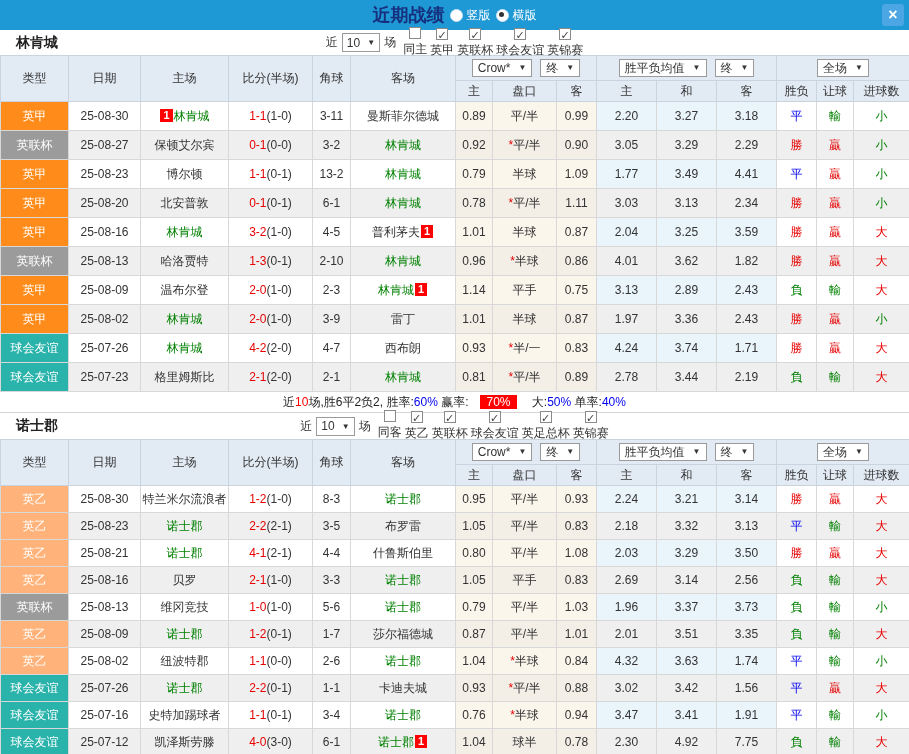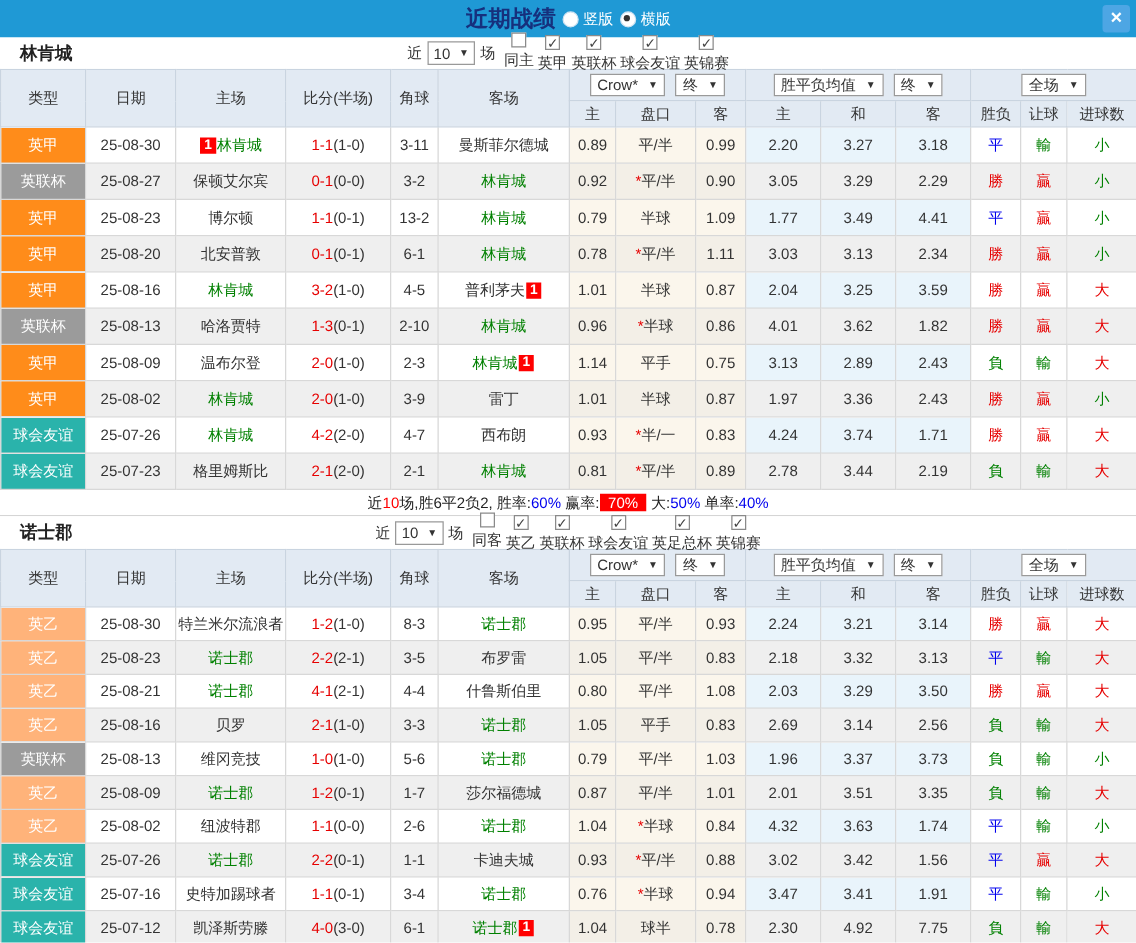--- a/index.html
+++ b/index.html
@@ -47,21 +47,21 @@
   .rc{display:inline-block;background:#f00;color:#fff;font-size:11px;line-height:13px;padding:0 3px;font-weight:bold;margin:0 1px;vertical-align:1px;}
   .ast{color:#e60000;}
   .r-red{color:#e60000;}
   .r-green{color:#008000;}
   .r-blue{color:#0000ee;}
 
   
   .summary-row{height:20px;display:flex;align-items:center;justify-content:center;border-bottom:1px solid #d5d5d5;font-size:12px;color:#222;}
   .sum-red{color:#f00;}
   .sum-blue{color:#0000ee;margin-top:16px;}
-  .sum-box{background:#f00;color:#fff;padding:0 6px;margin:0 1px;}
+  .sum-box{background:#f00;color:#fff;padding:0 6px;margin:0 12px;}
 </style>
 </head>
 <body>
 
 <div class="titlebar">
   <span class="app-title">近期战绩</span>
   <span class="radio-group">
     <span class="radio"></span>
     <span>竖版</span>
   </span>

